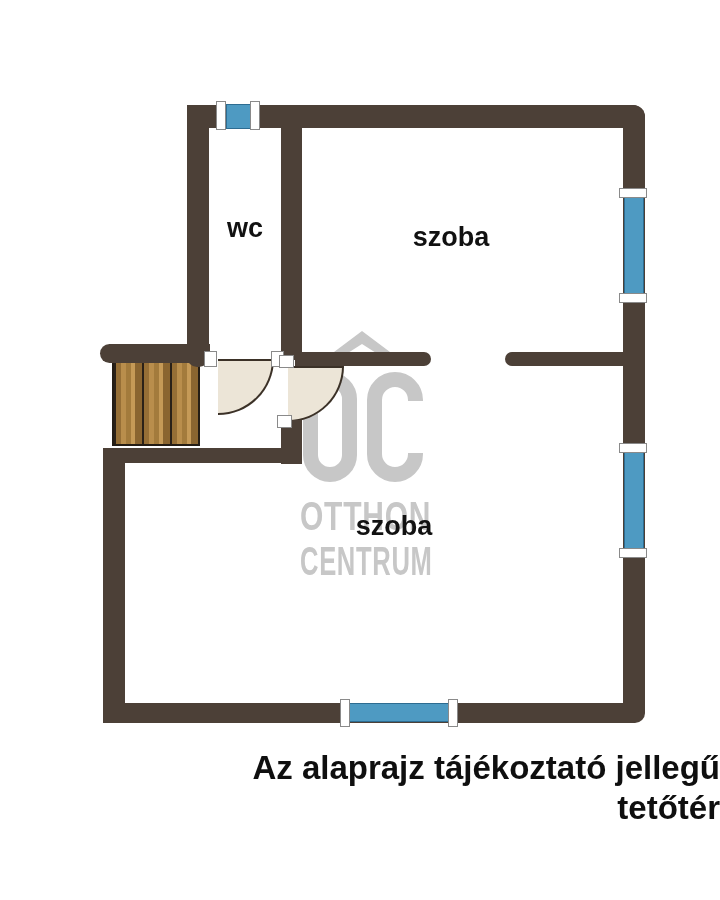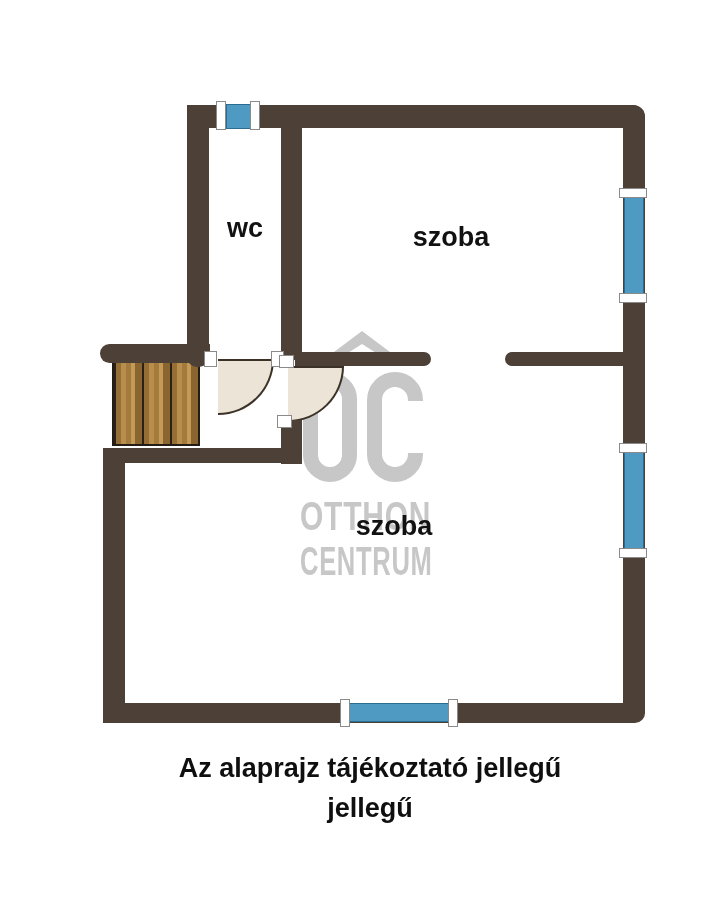--- a/index.html
+++ b/index.html
@@ -24,21 +24,21 @@
   }
   .door{
     z-index:2;box-sizing:border-box;background:#ece5d7;
     border-top:2px solid #3b3127;border-right:2px solid #3b3127;border-bottom:2px solid #3b3127;
     border-bottom-right-radius:100% 100%;
   }
   .glass{background:#4e9ac2;box-sizing:border-box;border:1px solid #2d6c91;z-index:4;}
   .sill{background:#ffffff;box-sizing:border-box;border:1px solid #8a8a8a;z-index:5;}
   
   .room-label{z-index:6;color:#111111;font-weight:bold;font-size:27px;text-align:center;line-height:30px;}
-  .caption{z-index:6;color:#0f0f0f;font-weight:bold;font-size:27px;line-height:40px;text-align:center;}
+  .caption{z-index:6;color:#0f0f0f;font-weight:bold;font-size:33px;line-height:40px;text-align:right;}
 </style>
 </head>
 <body>
 
 <div id="canvas">
 
   <svg class="abs wm" style="left:321px;top:323px;" width="80" height="40" viewBox="0 0 80 40">
     <polygon points="5,35 41,8 77,35 63,35 41,21 19,35" fill="#c7c7c7"></polygon>
   </svg>
   <div class="abs wm wm-ring" style="left:303px;top:372px;width:54px;height:110px;"></div>
@@ -84,16 +84,16 @@
   <div class="abs sill" style="left:271px;top:351px;width:13px;height:16px;"></div>
   <div class="abs sill" style="left:279px;top:355px;width:15px;height:13px;"></div>
   <div class="abs sill" style="left:277px;top:415px;width:15px;height:13px;"></div>
 
   <div class="abs room-label" style="left:207px;top:213px;width:76px;">wc</div>
   <div class="abs room-label" style="left:401px;top:222px;width:100px;">szoba</div>
   <div class="abs room-label" style="left:344px;top:511px;width:100px;">szoba</div>
 
   <div class="abs caption" style="left:20px;top:748px;width:700px;">
     <div>Az alaprajz tájékoztató jellegű</div>
-    <div>jellegű</div>
+    <div>tetőtér</div>
   </div>
 
 </div>
 
 </body></html>

